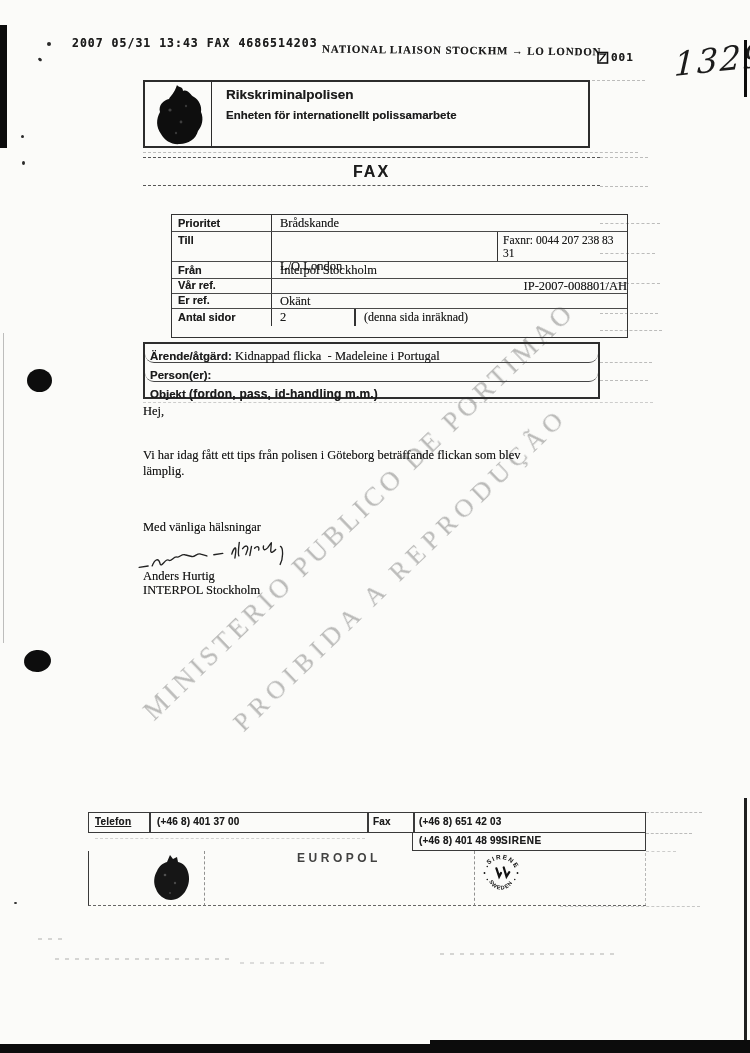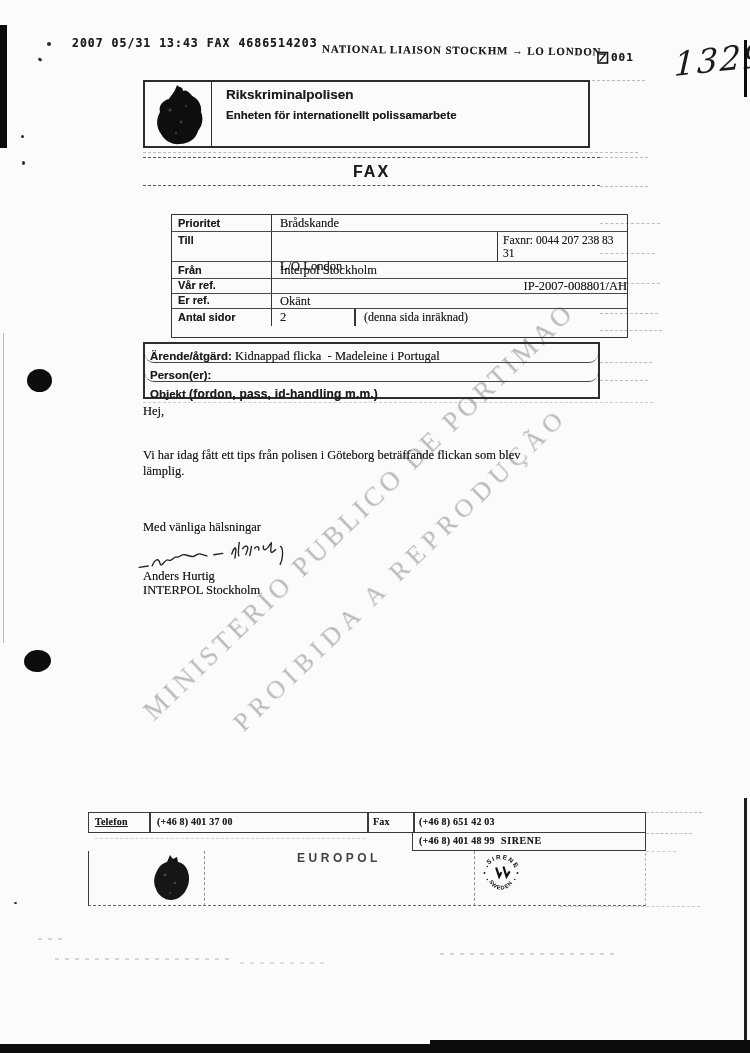--- a/index.html
+++ b/index.html
@@ -68,21 +68,21 @@
   .wm { position:absolute; font-family:"Liberation Serif",serif; color:#bdbdbd;
         transform-origin:0 50%; transform:rotate(-44deg); z-index:1; white-space:nowrap;
         mix-blend-mode:multiply; filter:blur(.4px); }
   #wm1 { left:148px; top:700px; font-size:27px; letter-spacing:4px; }
   #wm2 { left:238px; top:712px; font-size:26px; letter-spacing:6px; }
 
   
   #f-row1 { left:88px; top:812px; width:558px; height:21px; border:1.5px solid #3a3a3a; z-index:2; }
   #f-row2 { left:412px; top:833px; width:234px; height:18px; border:1.5px solid #3a3a3a;
             border-top:none; z-index:2; }
-  .fcell { position:absolute; top:3px; font-size:10px; font-weight:bold; letter-spacing:.2px;font-family:Liberation Serif, serif; }
+  .fcell { position:absolute; top:3px; font-size:10px; font-weight:bold; letter-spacing:.2px; }
   #f-logo-box { left:88px; top:851px; width:558px; height:55px;
                 border-left:1.5px solid #3a3a3a; border-bottom:1px dashed #666; z-index:2; }
   #europol { position:absolute; left:115px; top:0; width:270px; text-align:center;
              font-size:12px; font-weight:bold; letter-spacing:3.5px; color:#222; opacity:.85; }
 
   
   .blackbar { position:absolute; background:#0c0c0c; z-index:3; }
   #hp1 { left:27px; top:369px; width:25px; height:23px; background:#0d0d0d; border-radius:50%; }
   #hp2 { left:24px; top:650px; width:27px; height:22px; background:#0d0d0d; border-radius:50%; transform:rotate(-6deg); }
   #left-faint { left:2.5px; top:333px; width:1px; height:310px; background:#8a8a8a; opacity:.55; }

